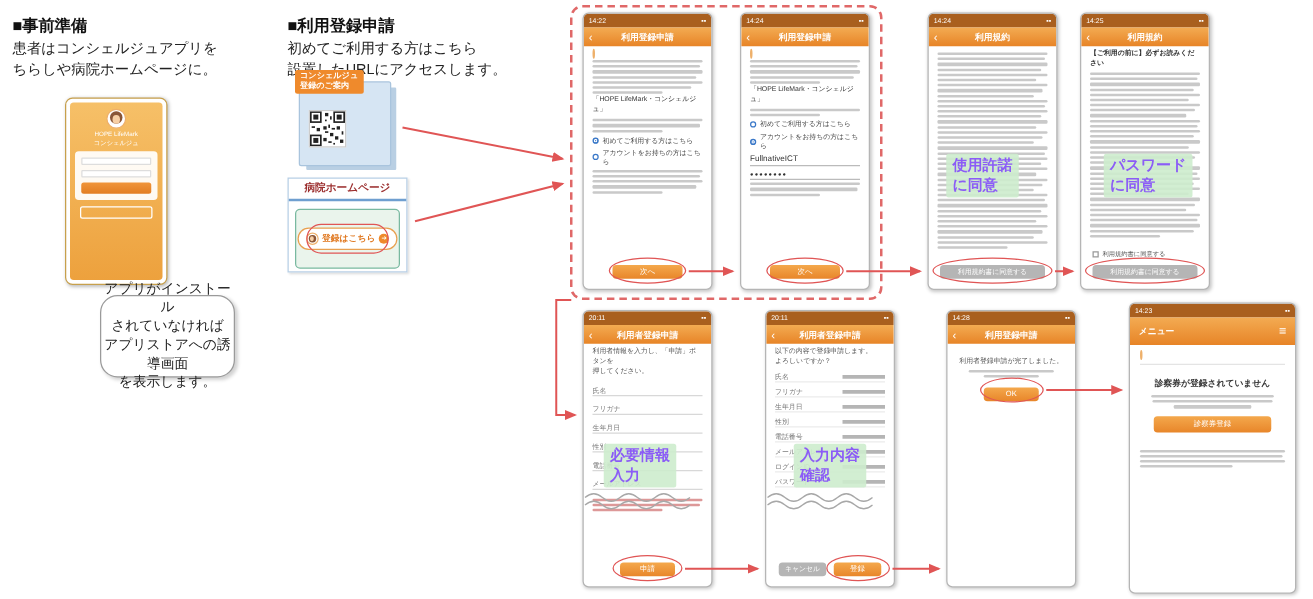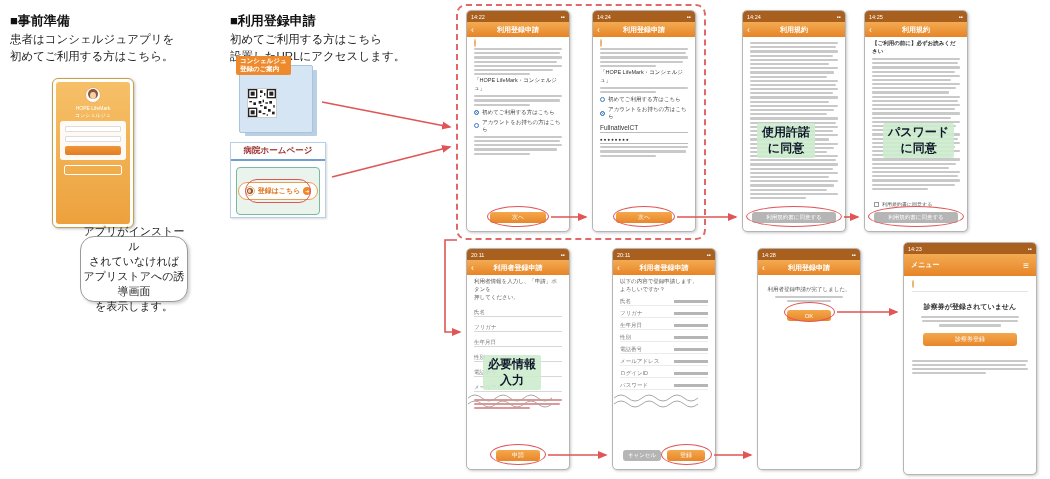--- a/index.html
+++ b/index.html
@@ -58,21 +58,21 @@
   .btn-orange{background:linear-gradient(#f4a84c,#e8862a);color:#fff;border-radius:3px;font-size:6px;display:flex;align-items:center;justify-content:center;height:11px;margin:0 auto}
   .btn-gray{background:#b5b5b5;color:#fff;border-radius:3px;font-size:5.5px;display:flex;align-items:center;justify-content:center;height:11px;margin:0 auto}
   .btn-bottom{position:absolute;bottom:8px;left:50%;transform:translateX(-50%)}
   .btn-row{position:absolute;bottom:8px;left:0;right:0;display:flex;justify-content:center;gap:6px}
   .btn-row .btn-gray,.btn-row .btn-orange{margin:0;width:38px}
   .chk-row{position:absolute;bottom:24px;left:9px;display:flex;gap:3px;align-items:center;font-size:5px;color:#555}
   .chk{width:5px;height:5px;border:1px solid #999;background:#fff;flex:none}
   .frow{display:flex;align-items:flex-end;gap:3px;margin-top:4px;height:11px;border-bottom:1px solid #d8d8d8;font-size:5.5px;color:#777}
   .crow{display:flex;justify-content:space-between;align-items:flex-end;height:12px;border-bottom:1px solid #ececec;font-size:5.5px;color:#777}
   .vline{width:34px;height:2.5px;background:#b5b5b5;margin-bottom:2px}
-  .overlay-note{position:absolute;background:rgba(205,236,205,.9);color:#0f172a;font-weight:bold;font-size:12px;line-height:1.3;text-align:center;white-space:pre-line;padding:2px 5px;z-index:20;border-radius:2px}
+  .overlay-note{position:absolute;background:rgba(205,236,205,.9);color:#8b5cf6;font-weight:bold;font-size:12px;line-height:1.3;white-space:pre-line;padding:2px 5px;z-index:20;border-radius:2px}
   
   .phone.p8{width:134px;height:233px}
   .p8head{height:22px;background:linear-gradient(#f3ab52,#e78427);display:flex;align-items:center;justify-content:space-between;padding:0 7px;color:#fff}
   .p8menu{font-size:7px;font-weight:bold}
   .p8ham{font-size:10px}
   .p8body{position:relative;height:calc(100% - 33px);padding:5px 8px;font-size:5.5px;color:#555}
   .divider{height:1px;background:#e4e4e4;margin:4px 0 0}
   .p8msg{font-size:7px;font-weight:bold;color:#333;text-align:center;margin-top:10px}
   
   .arrows{position:absolute;inset:0;z-index:35;pointer-events:none}
@@ -80,21 +80,21 @@
   .wave{fill:none;stroke:#a8a8a8;stroke-width:1}
   .red-ellipse{position:absolute;border:1.6px solid #e05555;border-radius:50%;z-index:36;pointer-events:none}
 </style>
 </head>
 <body>
 
 <div class="stage">
 
   <div class="heading" style="left:10px;top:12px">■事前準備</div>
   <div class="para" style="left:10px;top:31px">患者はコンシェルジュアプリを
-初めてご利用する方はこちら。</div>
+ちらしや病院ホームページに。</div>
 
   <div class="miniphone">
     <div class="mscreen">
       <span class="avatar av16"></span>
       <div class="mtitle pre">HOPE LifeMark
 コンシェルジュ</div>
       <div class="mpanel">
         <div class="minput"></div>
         <div class="minput"></div>
         <div class="mbtn"></div>
@@ -444,20 +444,22 @@
           <span class="vline"></span>
         </div>
       <div class="crow">
           <span>ログインID</span>
           <span class="vline"></span>
         </div>
       <div class="crow">
           <span>パスワード</span>
           <span class="vline"></span>
         </div>
+      <div class="overlay-note" style="left:22px;top:80px">入力内容
+確認</div>
       <div class="btn-row">
         <div class="btn-gray">キャンセル</div>
         <div class="btn-orange">登録</div>
       </div>
     </div>
   </div>
 
   <div class="phone" style="left:757px;top:248px">
     <div class="statusbar">
       <span>14:28</span>

